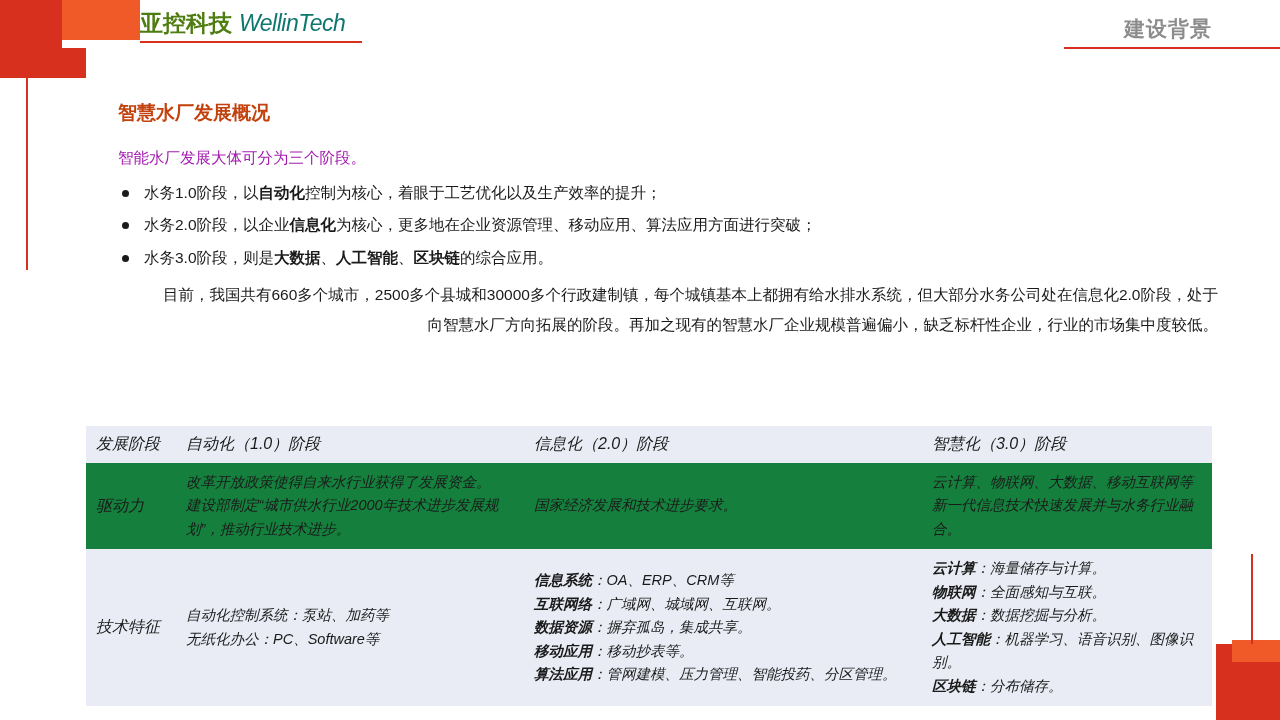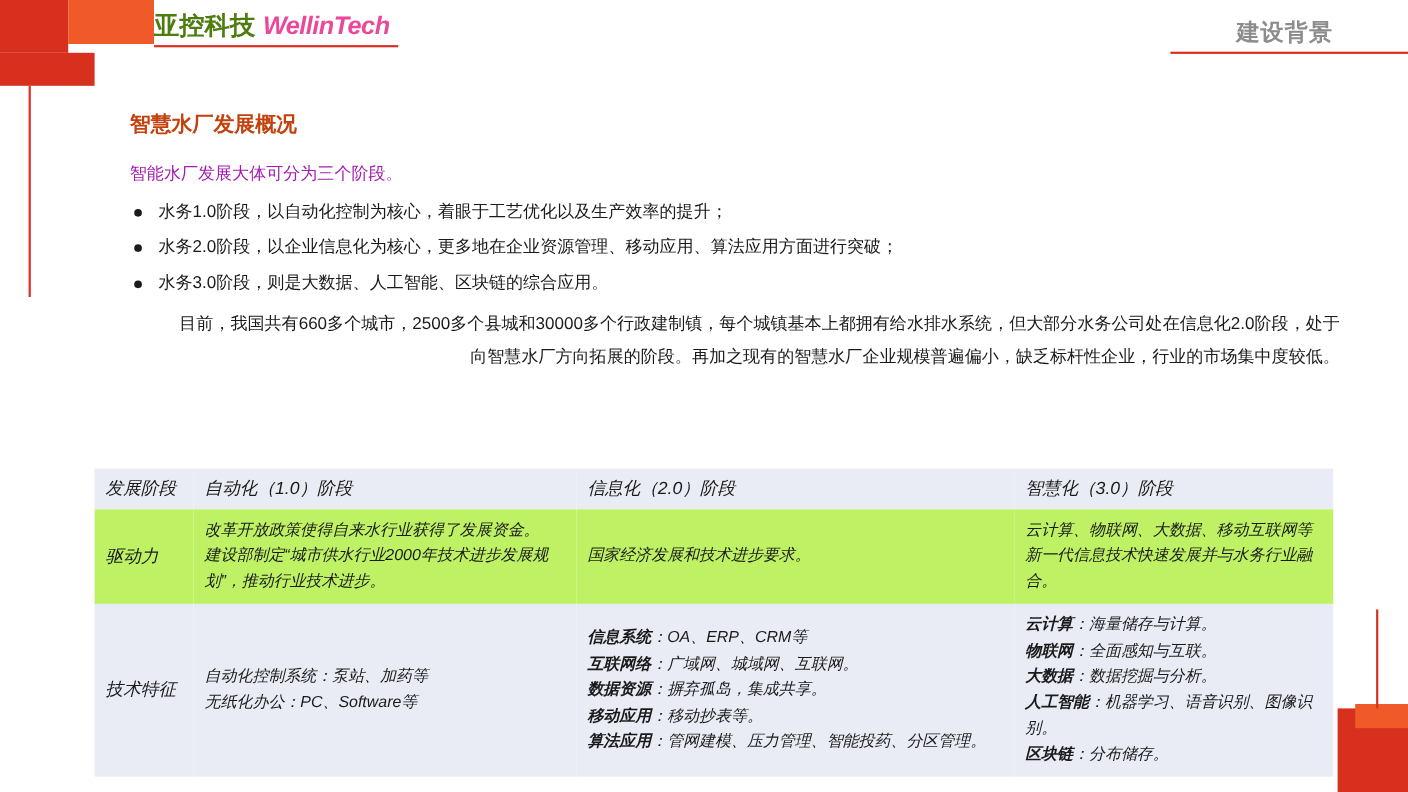--- a/index.html
+++ b/index.html
@@ -71,22 +71,22 @@
   }
   .logo-cn {
     font-size: 23px;
     font-weight: bold;
     color: #4d7c0f;
     letter-spacing: 0px;
     font-family: Liberation Mono, monospace;
   }
   .logo-en {
     font-size: 23px;
-    font-weight: bold;
-    color: #ec4899;
+    font-weight: normal;
+    color: #0f766e;
     font-style: italic;
     letter-spacing: -0.5px;
   }
 
   
   .header-right {
     position: absolute;
     right: 0;
     top: 0;
     width: 260px;
@@ -170,21 +170,21 @@
   .bullet-item::before {
     content: "";
     position: absolute;
     left: 36px;
     top: 7px;
     width: 7px;
     height: 7px;
     border-radius: 50%;
     background: #1a1a1a;
   }
-  .bullet-item b { font-weight: normal; margin-top: 48px; }
+  .bullet-item b { font-weight: bold; margin-top: 48px; }
 
   .para {
     font-size: 15.5px;
     color: #1a1a1a;
     line-height: 1.95;
     margin: 0 0 10px 32px;
     text-indent: 32px;
     width: 1100px;
     text-align: right;
   }
@@ -210,21 +210,21 @@
     text-align: left;
     font-weight: normal;
     font-style: italic;
   }
   .th-row td {
     background: #e9ecf4;
     font-size: 16px;
     padding-top: 9px;
     padding-bottom: 9px;
   }
-  .row-a td { background: #bef264; }
+  .row-a td { background: #15803d; }
   .row-b td { background: #e9ecf4; }
   .col-label {
     font-size: 16px;
     text-align: left;
   }
   .cell-lines div { line-height: 1.62; }
   .cell-lines b { font-weight: bold; }
 
   .col1 { width: 90px; }
   .col2 { width: 348px; }

